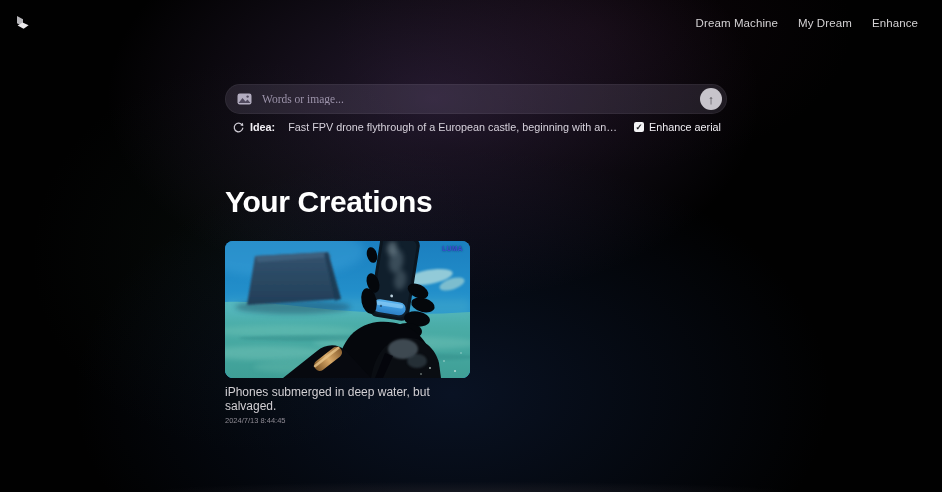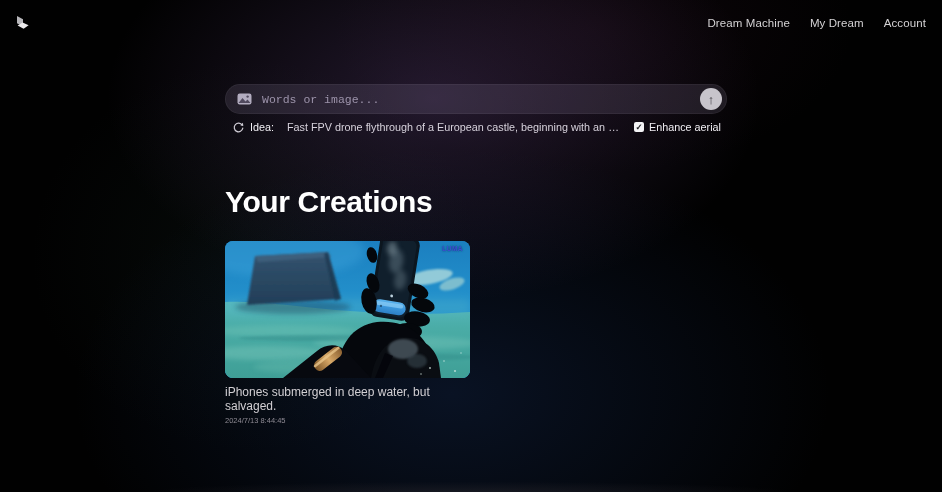--- a/index.html
+++ b/index.html
@@ -7,49 +7,49 @@
     position:relative;width:942px;height:492px;overflow:hidden;
     font-family:"Liberation Sans",sans-serif;
     background-color:#010101;
     background-image:
       radial-gradient(ellipse 480px 300px at 46% 20%, rgba(88,62,115,0.38), rgba(0,0,0,0) 68%),
       radial-gradient(ellipse 540px 350px at 48% 80%, rgba(28,58,115,0.30), rgba(0,0,0,0) 70%),
       radial-gradient(ellipse 320px 280px at 27% 52%, rgba(45,80,70,0.12), rgba(0,0,0,0) 70%),
       radial-gradient(ellipse 360px 200px at 63% 6%, rgba(60,22,45,0.20), rgba(0,0,0,0) 72%);
   }
   
-  .topbar{position:absolute;top:0;left:0;right:0;height:46px;display:flex;align-items:center;justify-content:space-between;padding:0 16px 0 14px;box-sizing:border-box;}
+  .topbar{position:absolute;top:0;left:0;right:0;height:46px;display:flex;align-items:center;justify-content:space-between;padding:0 24px 0 14px;box-sizing:border-box;}
   .logo{width:16px;height:18px;display:block;cursor:pointer;}
   .nav{display:flex;align-items:center;gap:20px;}
   .nav a{color:#d4d2d4;font-size:11.5px;text-decoration:none;letter-spacing:0.1px;cursor:pointer;}
   
   .prompt-area{position:absolute;left:225px;top:84px;width:502px;}
   .prompt-bar{
     height:30px;border-radius:16px;display:flex;align-items:center;
     background:rgba(195,180,218,0.13);
     border:1px solid rgba(255,255,255,0.05);
     padding:0 4px 0 11px;box-sizing:border-box;
   }
   .img-ic{display:flex;align-items:center;margin-right:8px;}
   .prompt-input{
     flex:1;background:transparent;border:none;outline:none;
-    color:#ece8f2;font-size:11.5px;font-family:Liberation Mono, monospace;
+    color:#ece8f2;font-size:11.5px;font-family:Liberation Serif, serif;
   }
   .prompt-input::placeholder{color:#9c93aa;}
   .submit-btn{
     width:22px;height:22px;border-radius:50%;border:none;background:#c7c4cb;
     color:#37353b;display:flex;align-items:center;justify-content:center;
     font-size:13px;font-weight:bold;line-height:1;cursor:pointer;padding:0;
   }
   .idea-row{
     margin-top:7px;display:flex;align-items:center;
     font-size:10.8px;color:#d9d5df;padding:0 6px 0 8px;white-space:nowrap;
   }
   .refresh-ic{display:flex;align-items:center;margin-right:6px;cursor:pointer;}
-  .idea-label{font-weight:normal;color:#f2f0f5;margin-right:13px;}
+  .idea-label{font-weight:bold;color:#f2f0f5;margin-right:13px;}
   .idea-text{color:#d7d2dc;cursor:pointer;overflow:hidden;text-overflow:ellipsis;}
   .enhance{margin-left:auto;display:flex;align-items:center;gap:5px;cursor:pointer;color:#f0eef3;padding-left:14px;}
   .cb{
     width:10px;height:10px;border-radius:2px;background:#f4f4f6;color:#1b1b1f;
     display:flex;align-items:center;justify-content:center;font-size:8.5px;font-weight:bold;line-height:1;
   }
   
   .creations{position:absolute;left:225px;top:187px;}
   .creations h1{
     margin:0;color:#ffffff;font-size:30px;font-weight:700;letter-spacing:-0.4px;line-height:1;
@@ -77,21 +77,21 @@
   <header class="topbar">
     <span class="logo">
       <svg width="16" height="18" viewBox="0 0 16 18" aria-hidden="true">
         <polygon points="3,2 9,5.2 9,12.5 3,9.2" fill="#b7b6ba"></polygon>
         <polygon points="3.6,11.6 9.6,14.8 14.6,11.3 8.6,8.6" fill="#eceaec"></polygon>
       </svg>
     </span>
     <nav class="nav">
       <a>Dream Machine</a>
       <a>My Dream</a>
-      <a>Account</a>
+      <a>Enhance</a>
     </nav>
   </header>
 
   <section class="prompt-area">
     <div class="prompt-bar">
       <span class="img-ic">
         <svg width="15" height="12" viewBox="0 0 15 12" aria-hidden="true">
           <rect x="0.5" y="0.5" width="14" height="11" rx="2.2" fill="#b3adc0"></rect>
           <path d="M1.5,10 L5.5,5 L8.5,8.5 L10.5,6.5 L13.5,10 Z" fill="#514a5e"></path>
           <circle cx="10.6" cy="3.6" r="1.2" fill="#514a5e"></circle>

